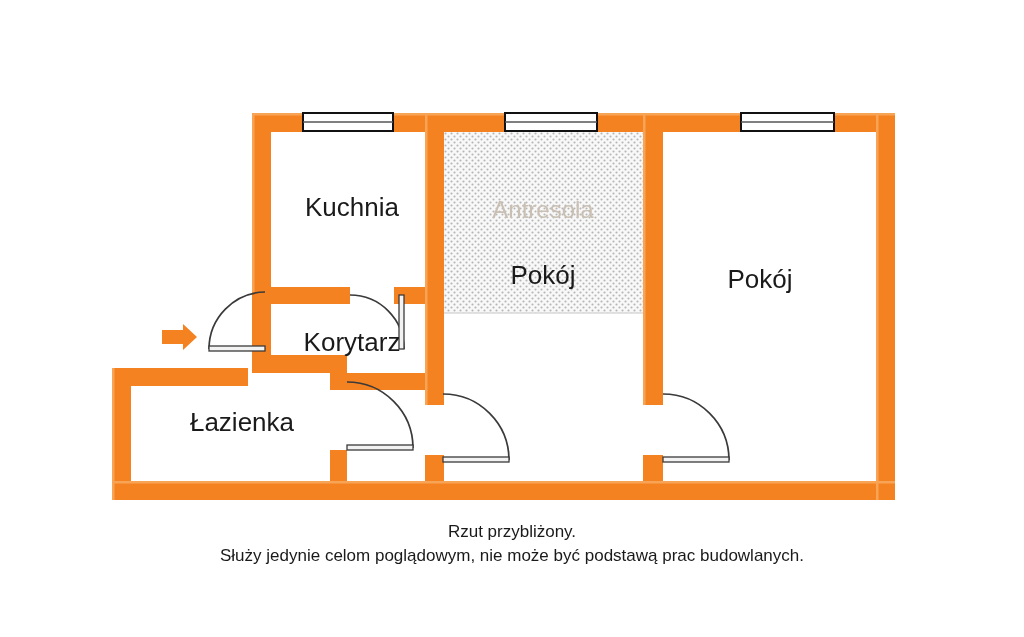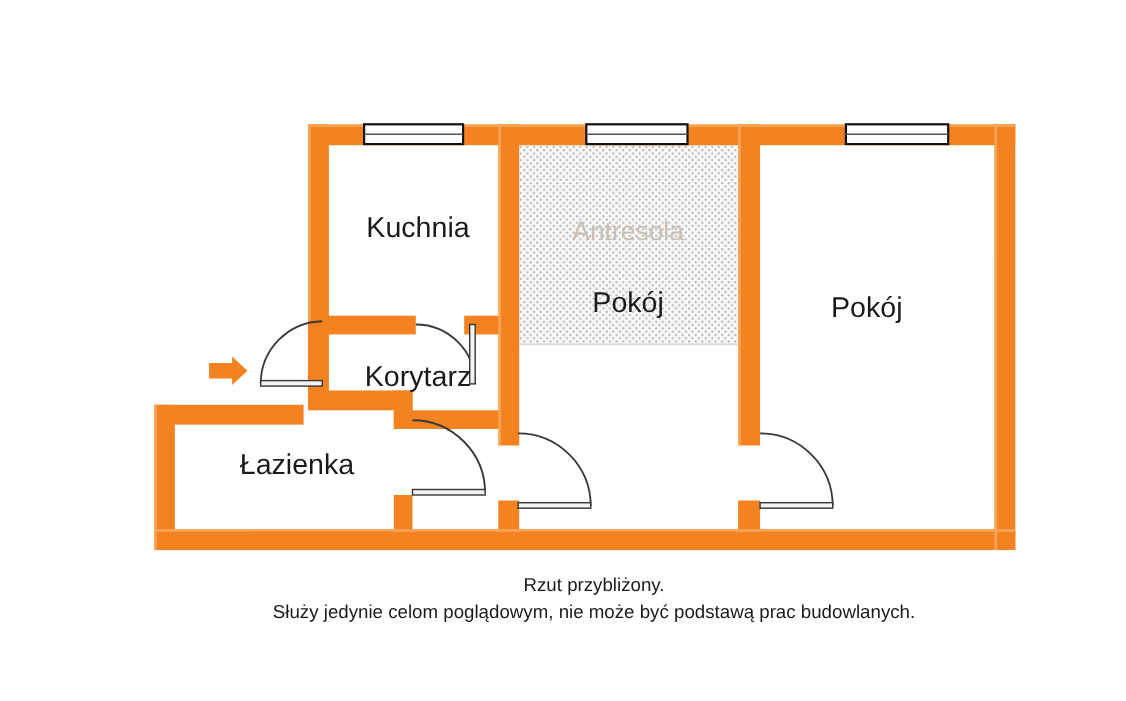--- a/index.html
+++ b/index.html
@@ -12,21 +12,20 @@
     height: 637px;
     font-family: "Liberation Sans", sans-serif;
     overflow: hidden;
     position: relative;
   }
   #floorplan-root {
     position: absolute;
     left: 0; top: 0;
     width: 912px;
     height: 637px;
-    padding-left: 28px;
   }
   svg.plan {
     display: block;
     width: 1024px;
     height: 637px;
   }
   .room-label {
     font-family: "Liberation Sans", sans-serif;
     font-size: 26px;
     fill: #1a1a1a;

